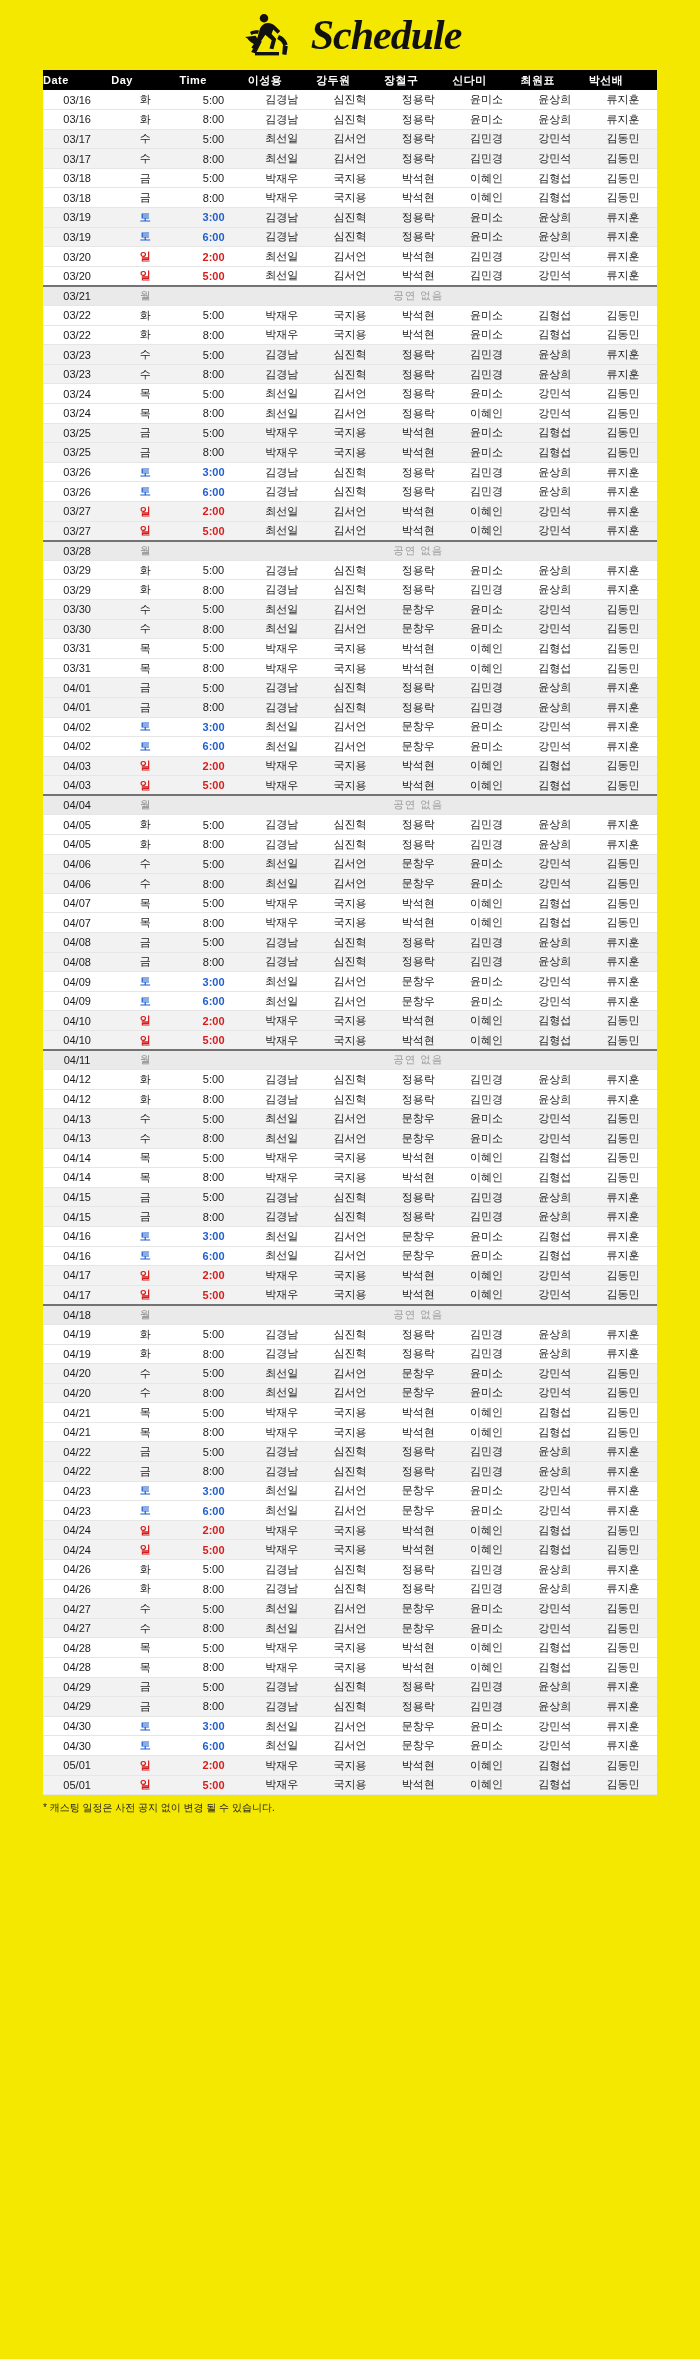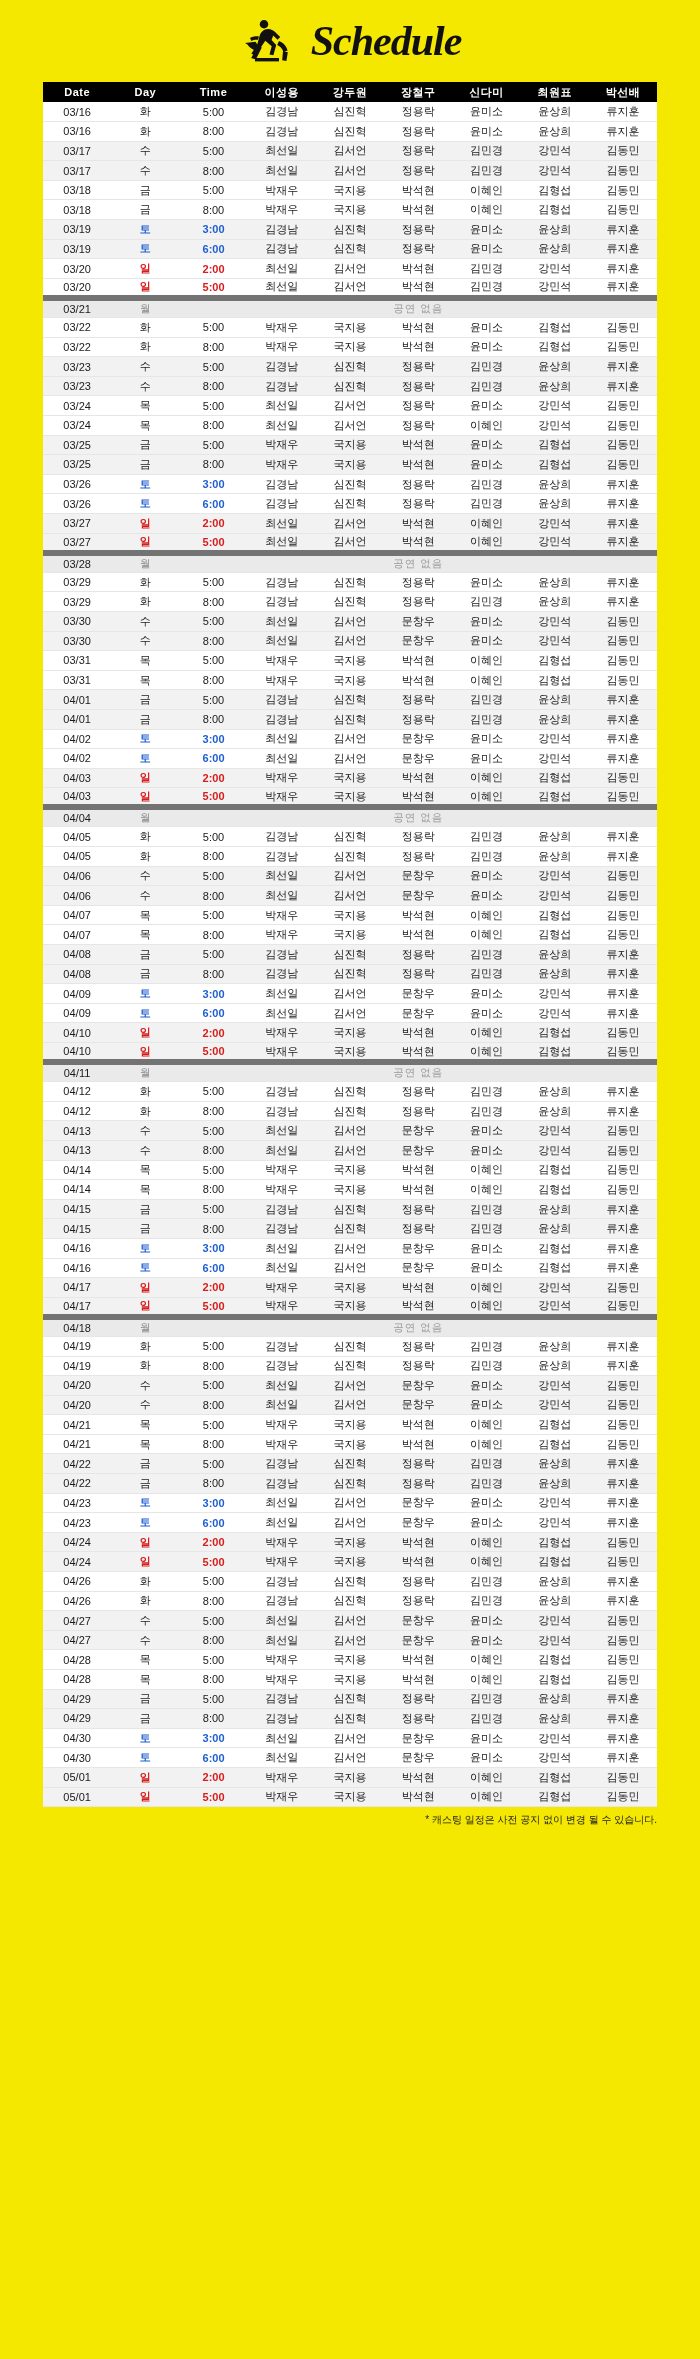--- a/index.html
+++ b/index.html
@@ -11,21 +11,21 @@
   }
   .page {
     width: 700px;
     min-height: 2359px;
     background: #f5e800;
     position: relative;
     padding: 0;
   }
   
   .header {
-    height: 82px;
+    height: 70px;
     display: flex;
     align-items: center;
     justify-content: center;
     gap: 18px;
   }
   .logo-horse {
     width: 54px;
     height: 48px;
     position: relative;
     display: block;
@@ -50,21 +50,21 @@
     table-layout: fixed;
     font-size: 11px;
   }
   table.sched th {
     background: #000000;
     color: #ffffff;
     font-size: 11px;
     font-weight: bold;
     height: 20px;
     padding: 0;
-    text-align: center;
+    text-align: left;
     letter-spacing: 0.5px;
   }
   table.sched td {
     height: 19.6px;
     padding: 0 2px;
     text-align: center;
     font-size: 11px;
     color: #1a1a1a;
     border-bottom: 1px solid #e6e6e6;
     white-space: nowrap;
@@ -82,25 +82,25 @@
   td.c-date { width: 56px; }
   td.c-day  { width: 30px; color: #555; }
   td.c-time { width: 42px; color: #333; text-align: right; padding-right: 10px; }
   td.c-p    { width: 81px; }
   .day-sat { color: #1f5fd0 !important; font-weight: bold; }
   .day-sun { color: #d81c1c !important; font-weight: bold; }
   .time-blue { color: #1f5fd0 !important; font-weight: bold; }
   .time-red  { color: #d81c1c !important; font-weight: bold; margin-top: 28px; }
   .noshow-text { text-align: center; letter-spacing: 1px; }
   
-  tr.sep-top td { border-top: 6px solid #737373; }
+  tr.sep-top td { border-top: 2px solid #737373; }
   .footer-note {
     width: 614px;
     margin: 6px 43px 0 43px;
-    text-align: right;
+    text-align: left;
     font-size: 10px;
     color: #222;
     padding-bottom: 14px;
   }
 </style>
 </head>
 <body>
 
 <div class="page">
 

